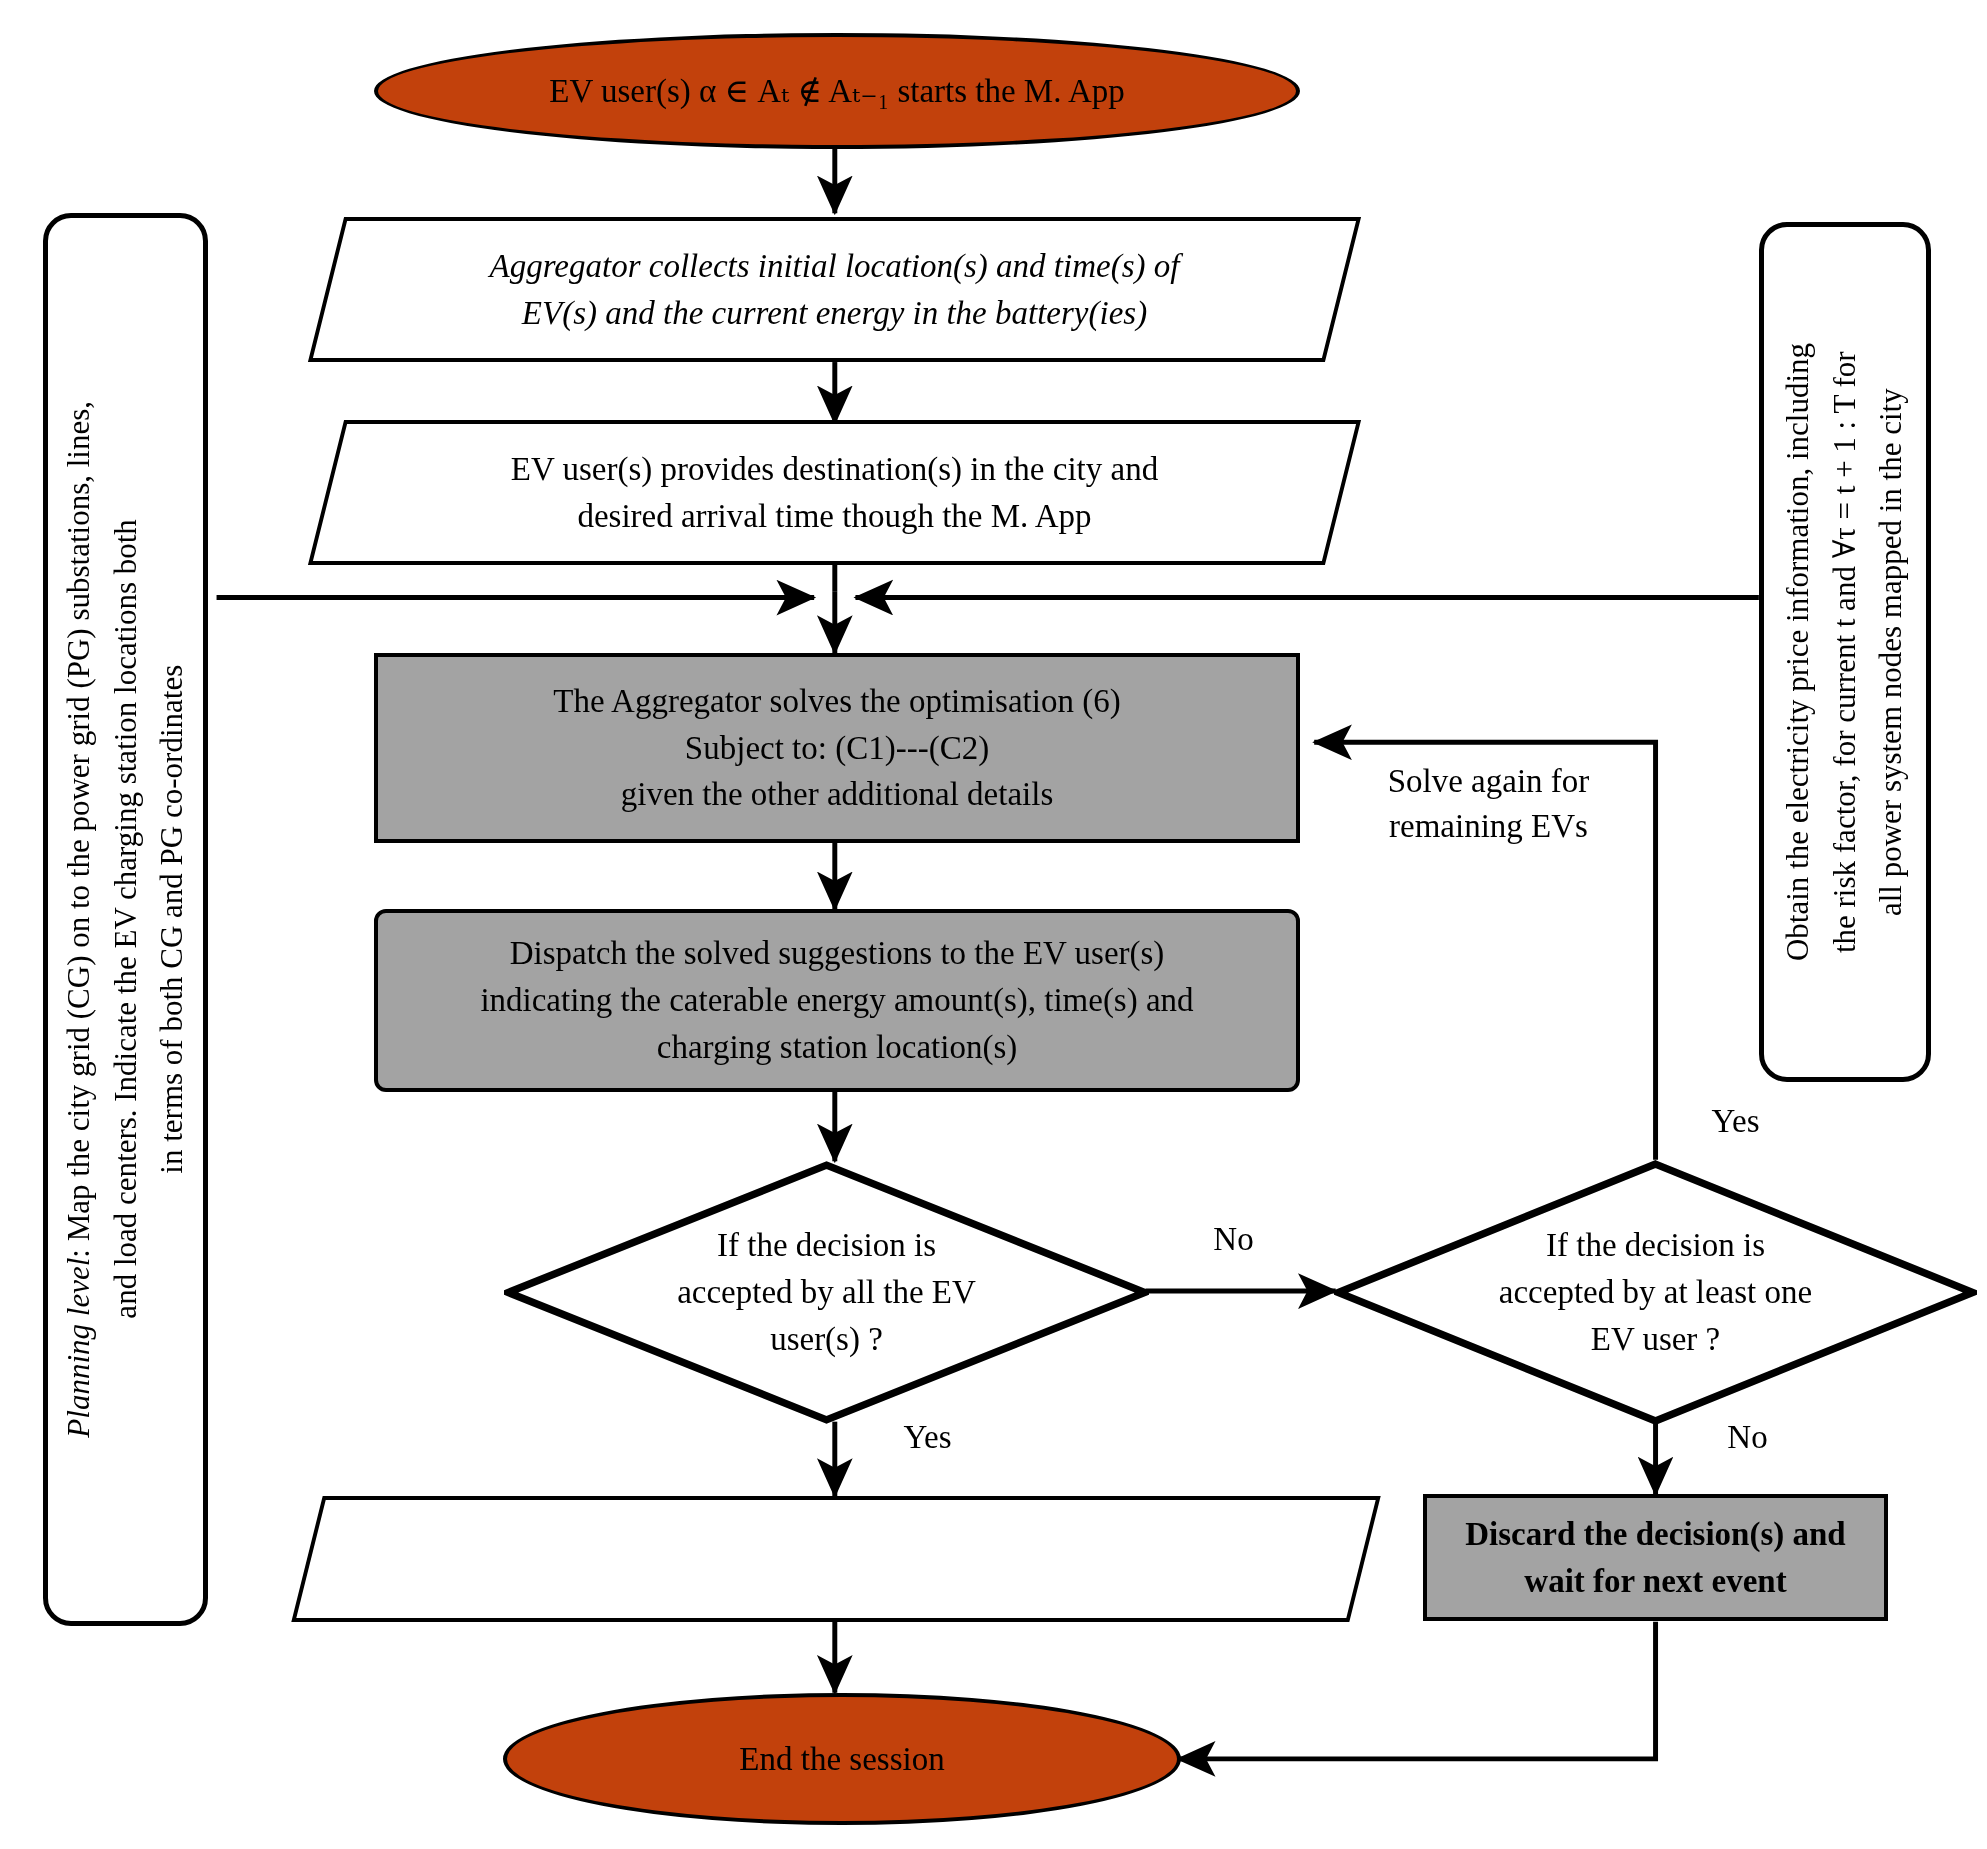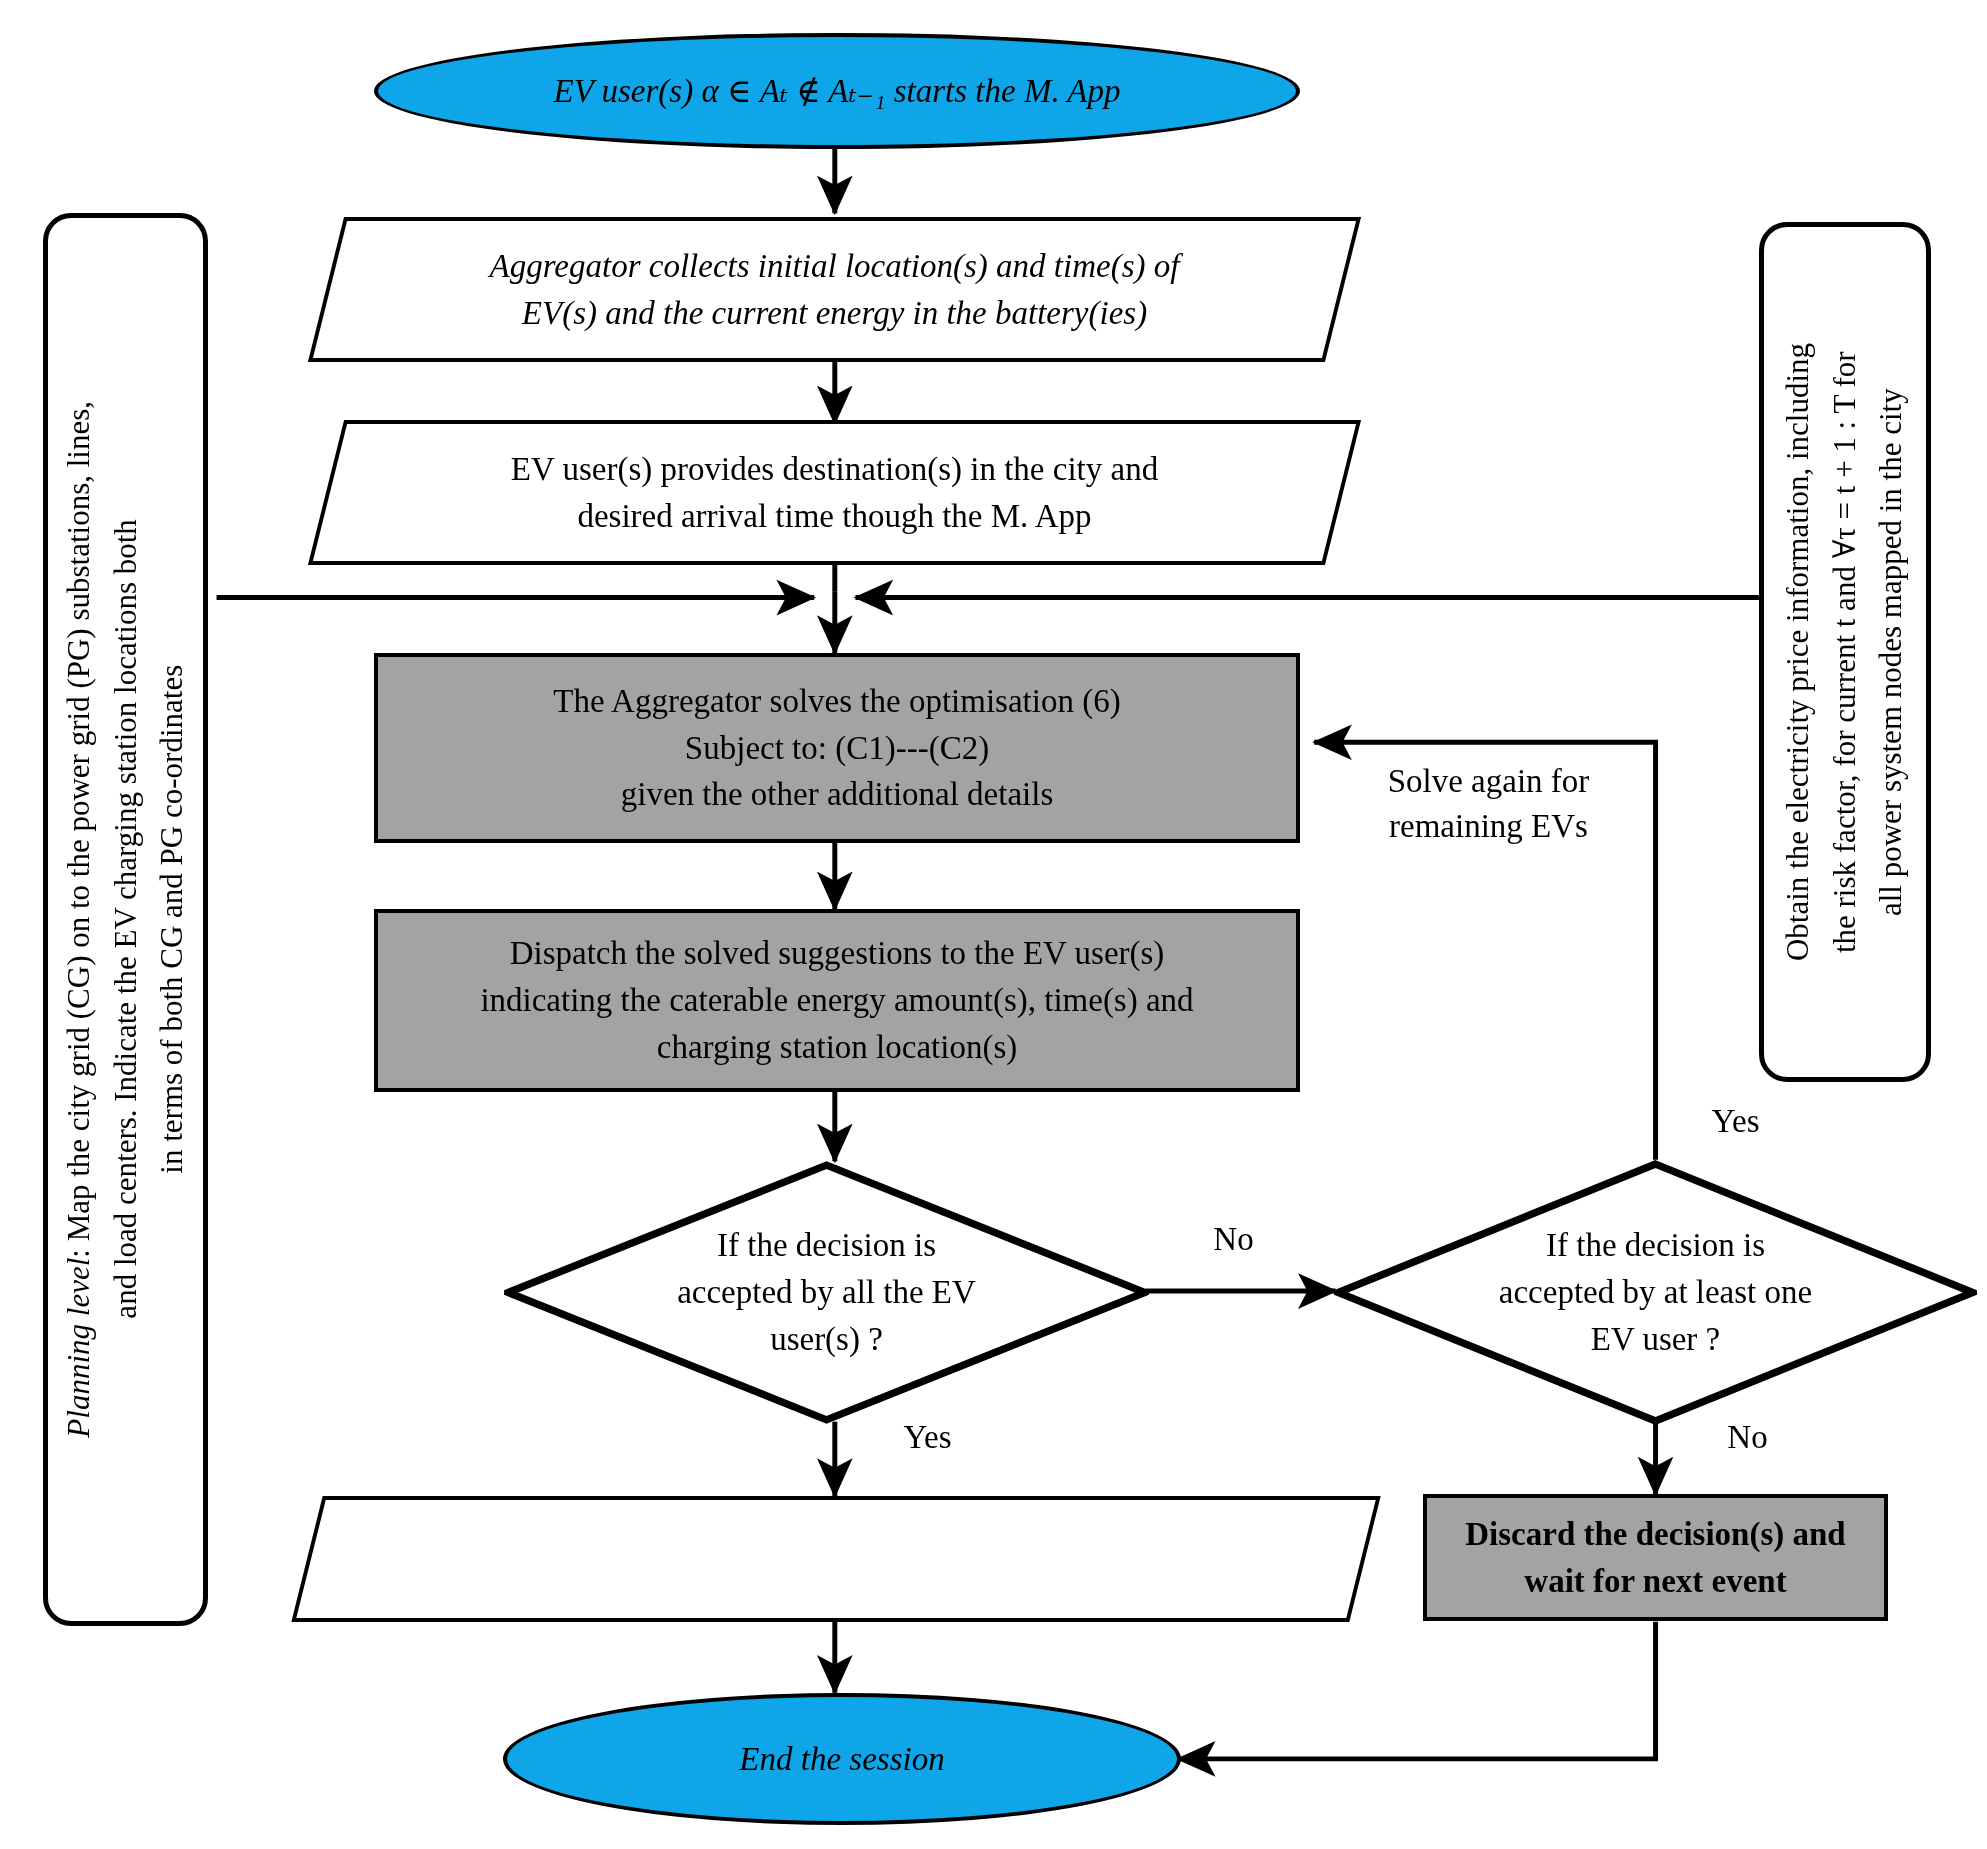--- a/index.html
+++ b/index.html
@@ -34,23 +34,22 @@
   }
   .node .txt {
     width: 100%;
     padding: 0 13.2px;
   }
 
   
   .oval {
     border: 4.1px solid #000;
     border-radius: 50%;
-    background: #0ea5e9;
-    font-size: 33px;
-    font-style: italic;
+    background: #c2410c;
+    font-size: 33px;
   }
 
   
   .rect {
     border: 4.1px solid #000;
     background: #a3a3a3;
     font-size: 33px;
   }
 
   
@@ -206,21 +205,21 @@
   </div>
 
   <div class="node rect" style="left:374px; top:653px; width:926px; height:190px;">
     <div class="txt">
       <div>The Aggregator solves the optimisation (6)</div>
       <div>Subject to: (C1)---(C2)</div>
       <div>given the other additional details</div>
     </div>
   </div>
 
-  <div class="node rect" style="left:374px; top:909px; width:926px; height:183px;">
+  <div class="node rect" style="left:374px; top:909px; width:926px; height:183px;border-radius:12px;">
     <div class="txt">
       <div>Dispatch the solved suggestions to the EV user(s)</div>
       <div>indicating the caterable energy amount(s), time(s) and</div>
       <div>charging station location(s)</div>
     </div>
   </div>
 
   <div class="dia-wrap" style="left:504px; top:1161px; width:645px; height:263px;">
     <svg class="dia-svg" viewBox="0 0 780 318" preserveAspectRatio="none">
       <polygon points="390,5 775,159 390,313 5,159" fill="#fff" stroke="#000" stroke-width="9"></polygon>

